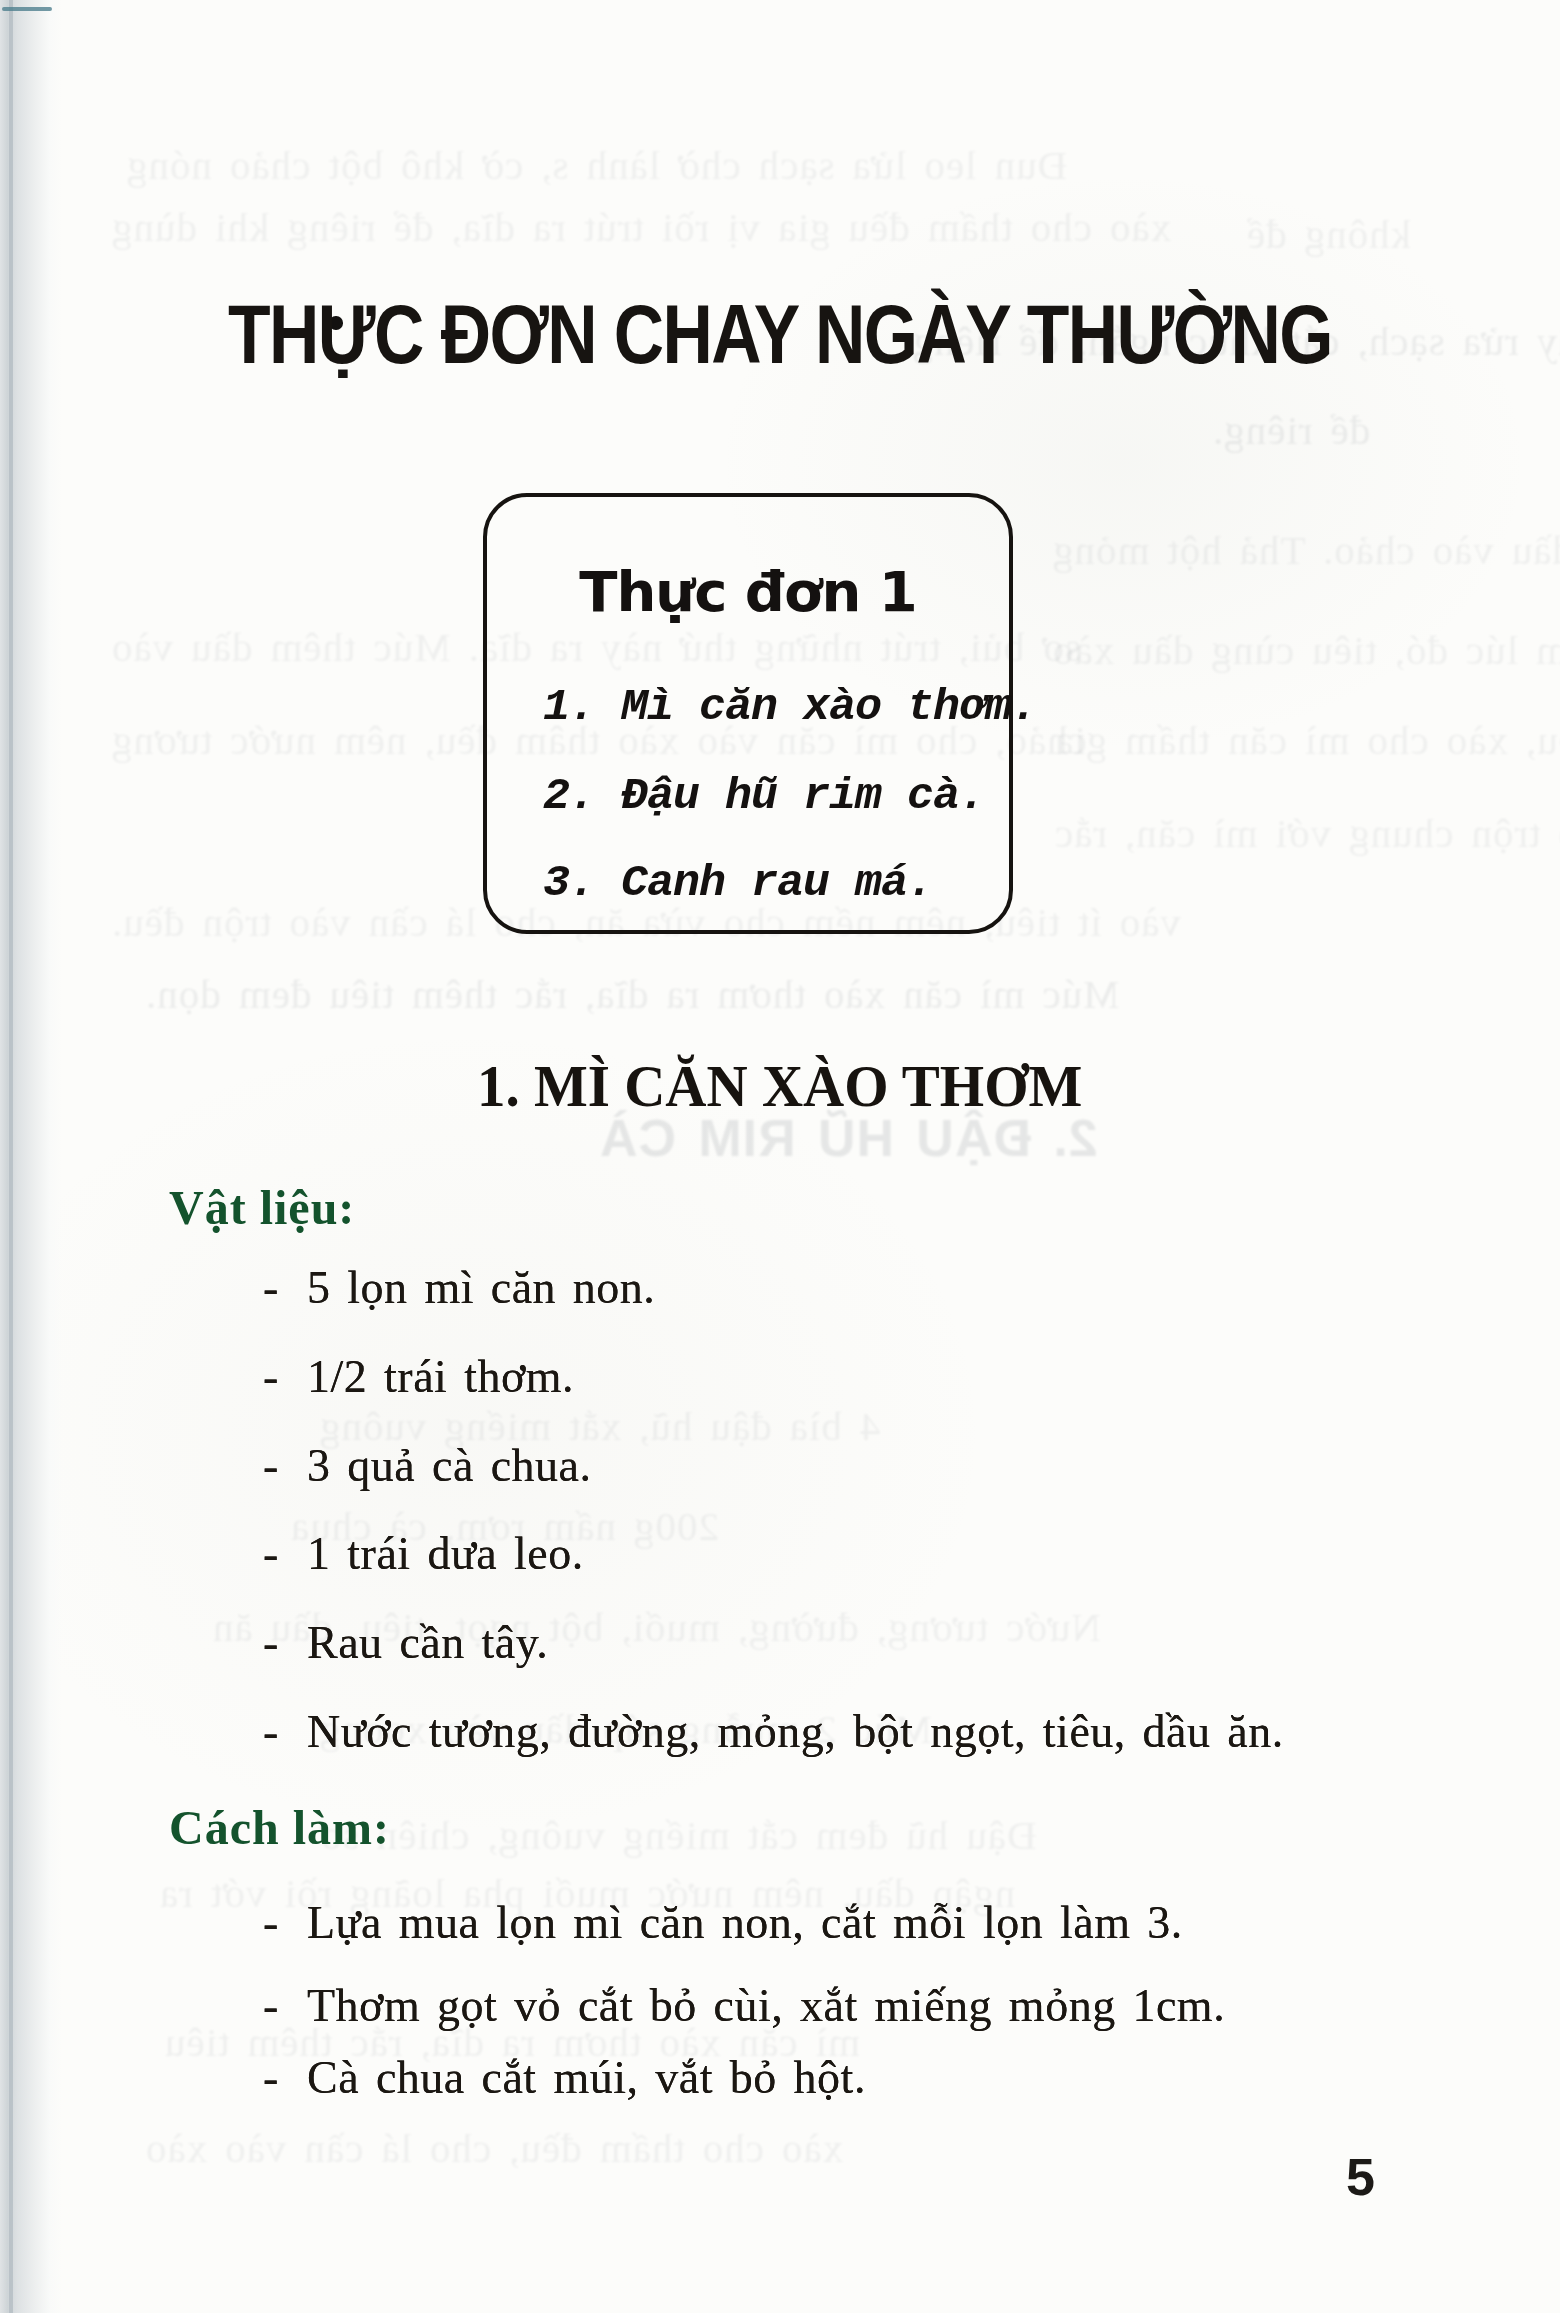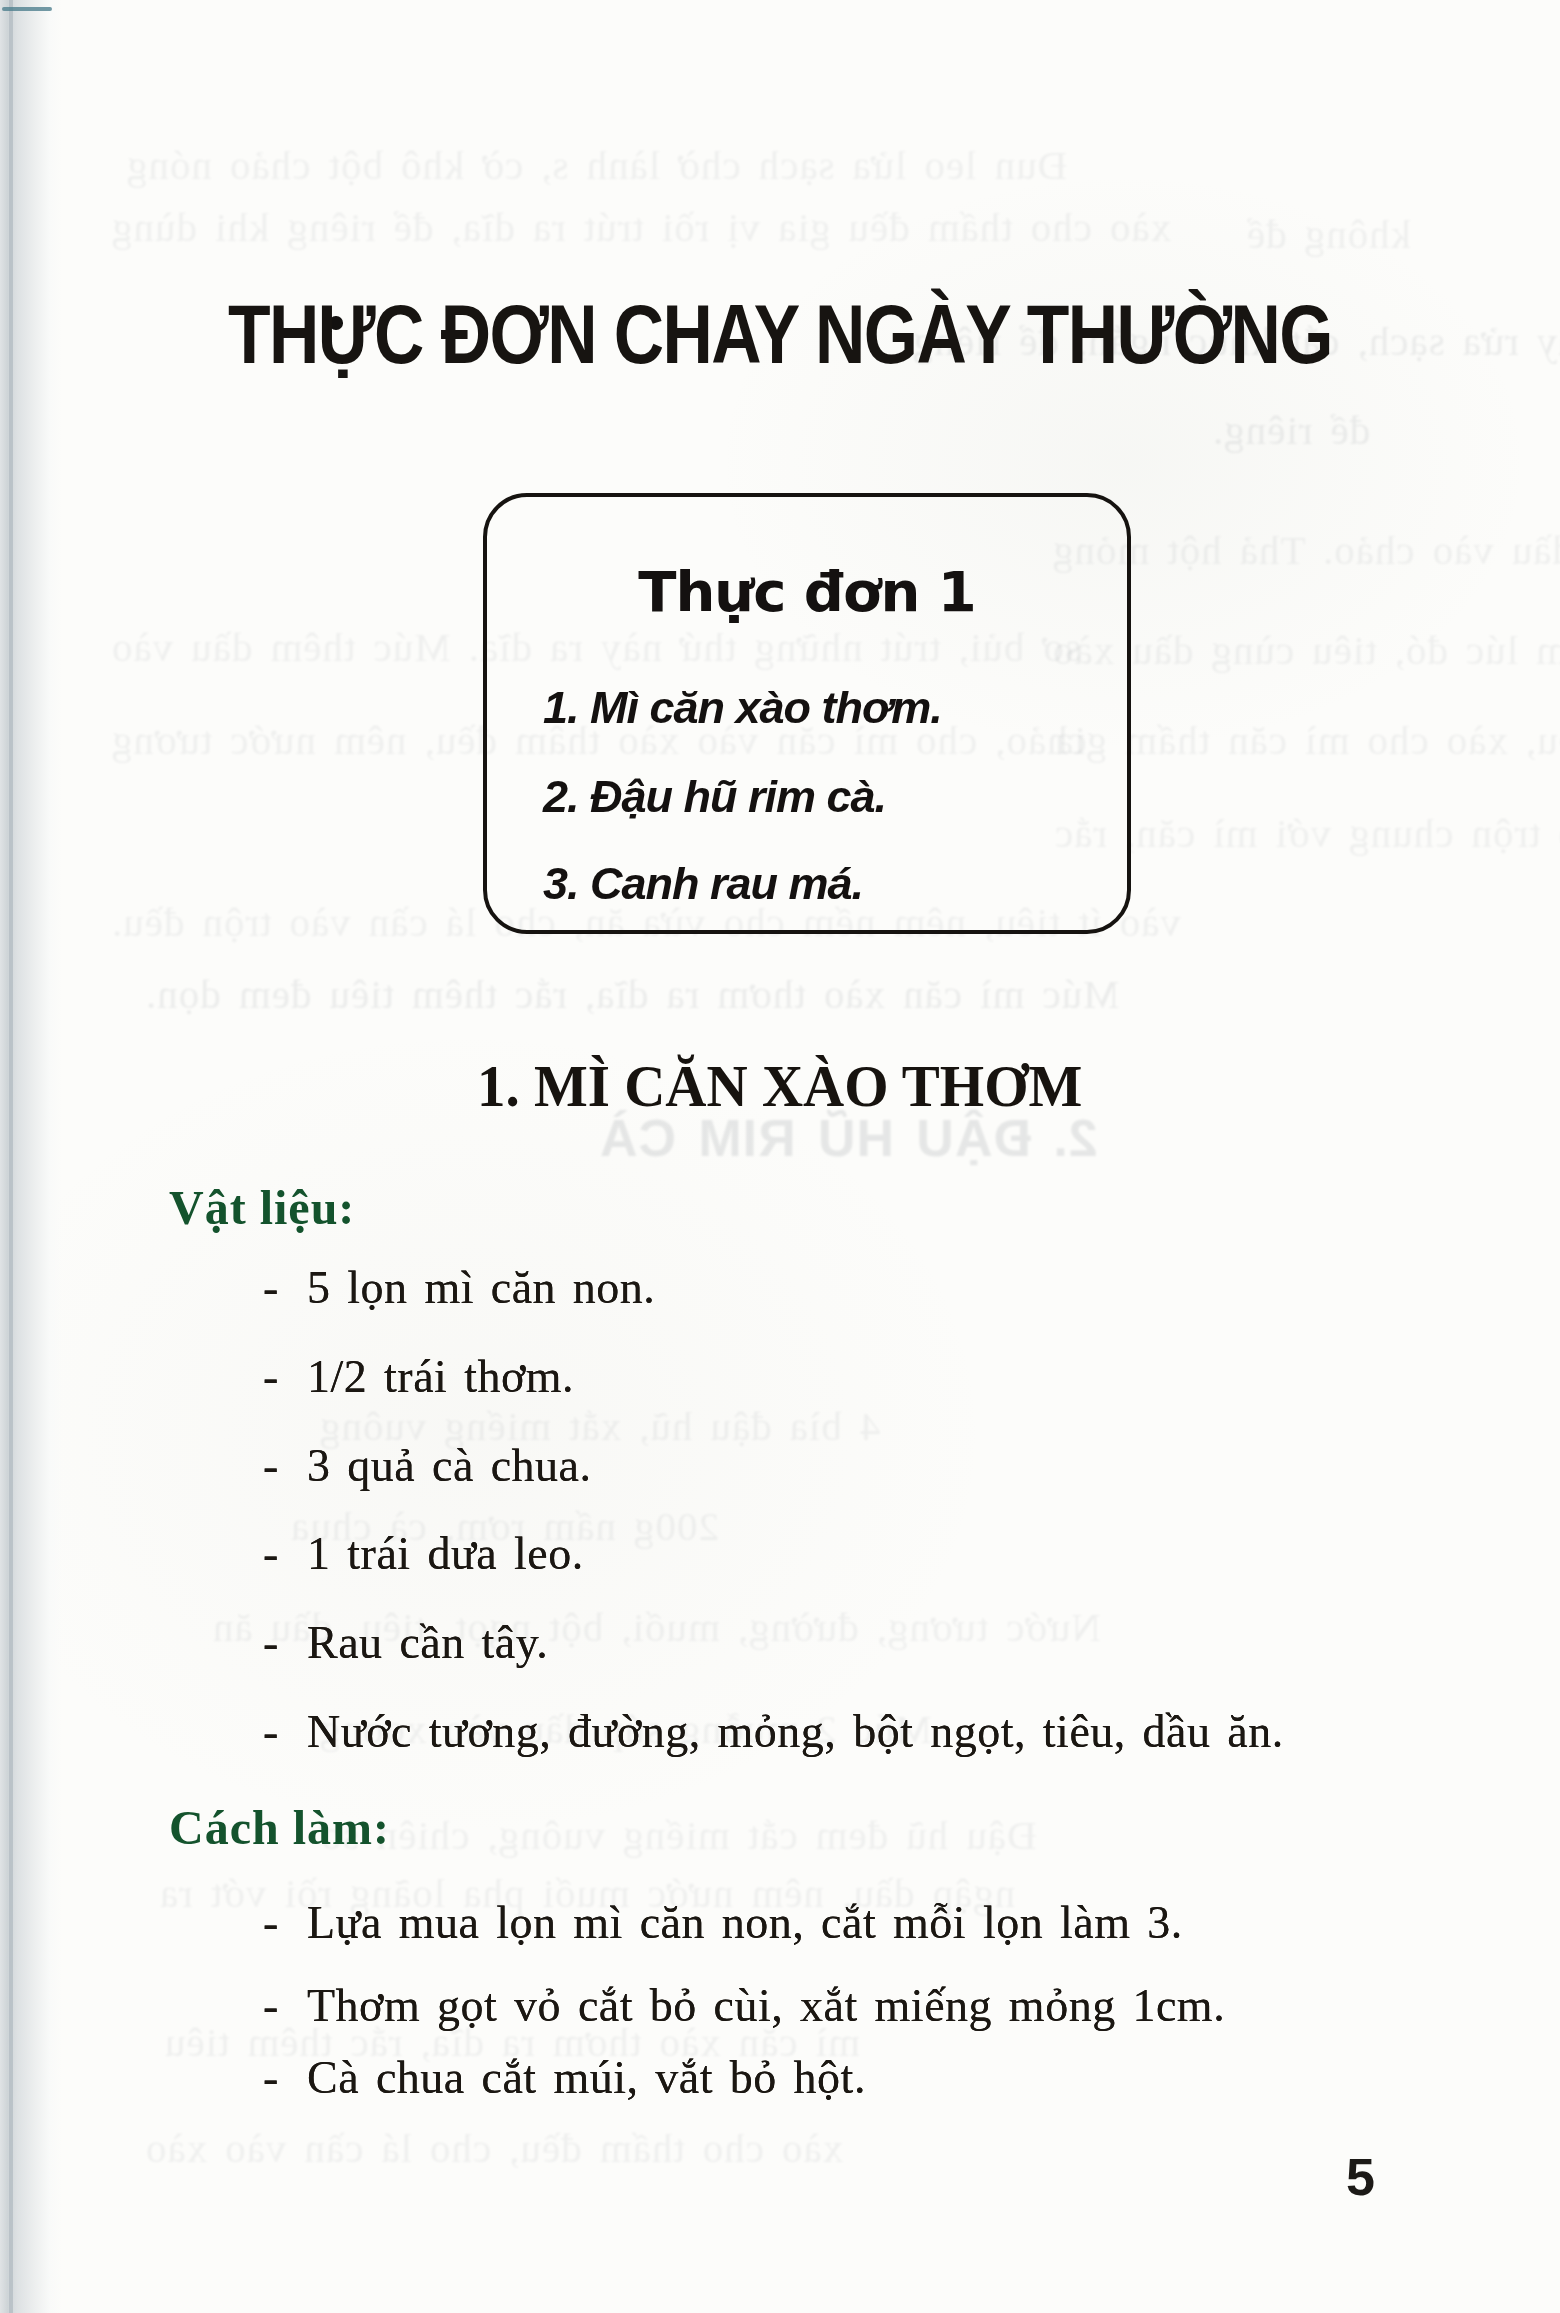--- a/index.html
+++ b/index.html
@@ -18,25 +18,25 @@
     background:linear-gradient(to right,#e0e3e5 0px,#ced4d7 7.7px,#dde1e3 17.4px,#edefef 35px,#f9faf9 50px,rgba(255,255,255,0) 62px);}
   .edge-line{left:8.7px;top:0;width:3.9px;height:2313px;background:#b2bbc2;opacity:.75;}
   .artifact-teal{left:1.9px;top:6.8px;width:50px;height:3.9px;background:#4f7f8e;opacity:.8;border-radius:1.9px;}
   .artifact-dot{left:329px;top:316px;width:13.5px;height:13.5px;border-radius:50%;background:#131110;}
   
   .page-title{left:0;top:239px;width:1560px;text-align:center;white-space:nowrap;margin-top:48px;}
   .page-title span{display:inline-block;transform:scaleX(.84);transform-origin:center;
     font-family:"Liberation Sans","DejaVu Sans",sans-serif;font-weight:bold;font-size:83px;
     letter-spacing:-1.9px;color:#171411;}
   
-  .menu-card{left:483px;top:493px;width:648px;height:441px;border:4.8px solid #161310;border-radius:44px;box-sizing:border-box;}
+  .menu-card{left:483px;top:493px;width:530px;height:441px;border:4.8px solid #161310;border-radius:44px;box-sizing:border-box;}
   .menu-card-title{left:0;top:62px;width:100%;text-align:center;
     font-family:"DejaVu Sans","Liberation Sans",sans-serif;font-weight:bold;font-size:56px;letter-spacing:-1px;color:#141110;}
   .menu-item{left:56px;white-space:nowrap;
-    font-family:Liberation Sans, sans-serif;font-weight:bold;font-style:italic;
+    font-family:Liberation Mono, monospace;font-weight:bold;font-style:italic;
     font-size:45px;letter-spacing:-1px;color:#141110;text-align:right;}
   .mi-0{top:185px;} .mi-1{top:274px;} .mi-2{top:361px;}
   
   .recipe-heading{left:0;top:1052px;width:1560px;text-align:center;white-space:nowrap;}
   .recipe-heading span{display:inline-block;transform:scaleX(.95);font-weight:bold;font-size:60px;
     letter-spacing:0px;color:#17130f;}
   .section-label{left:169px;font-weight:bold;font-size:48px;letter-spacing:1px;color:#14532d;white-space:nowrap;}
   .lbl-vat{top:1180px;} .lbl-cach{top:1800px;}
   .row{left:263px;display:flex;white-space:nowrap;font-size:46px;letter-spacing:0.5px;word-spacing:4.8px;
     color:#1b1712;text-shadow:0 0 0.5px currentColor;}

